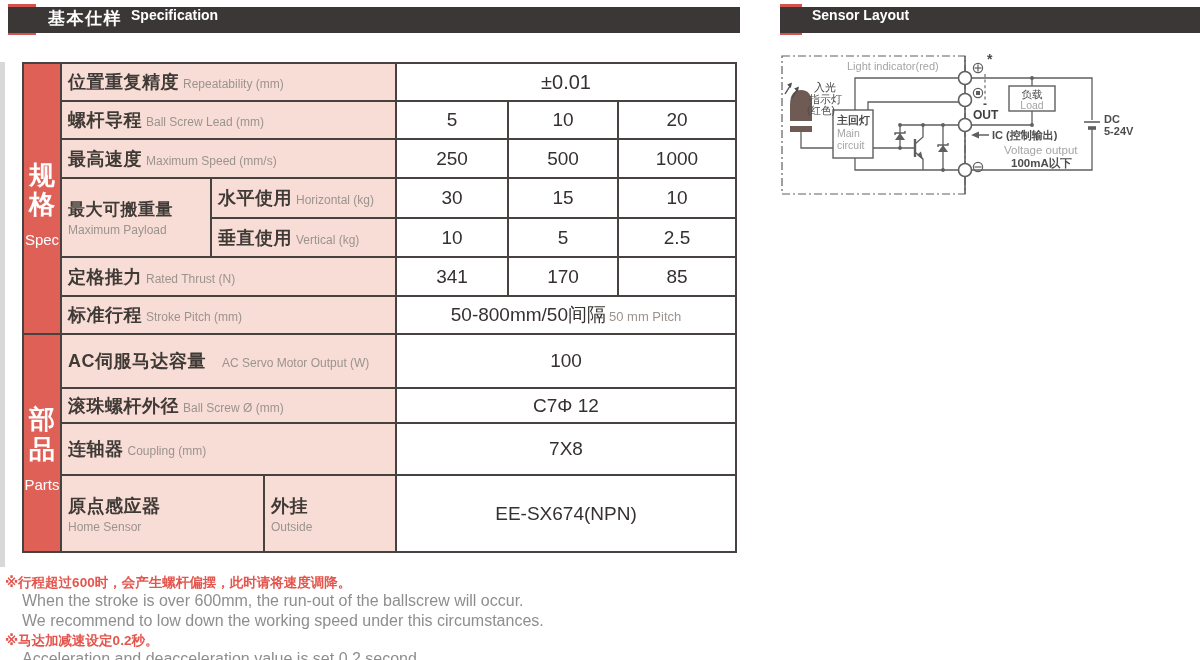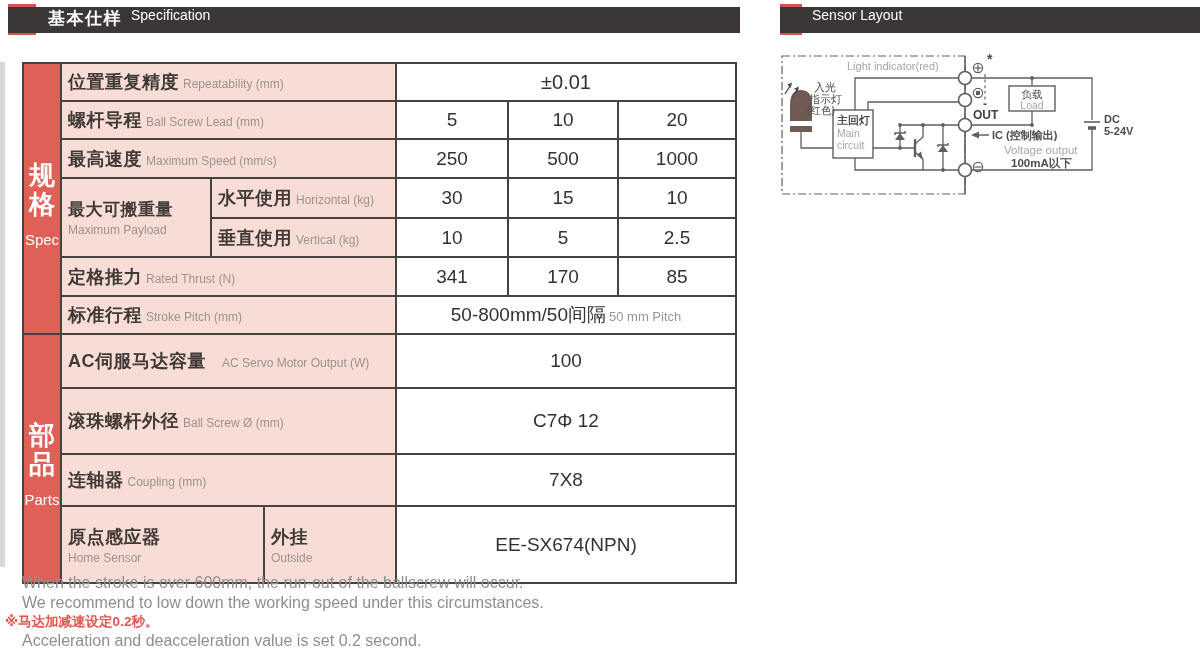--- a/index.html
+++ b/index.html
@@ -13,21 +13,21 @@
 
   
   .hdr { position:absolute; height:26px; background:#3a3736; color:#fff;
          display:flex; align-items:flex-start; }
   .hdr-left  { left:8px;   top:7px; width:732px; padding-left:40px; }
   .hdr-right { left:780px; top:7px; width:420px; padding-left:32px; }
   .hdr-sq { position:absolute; top:4px; height:31px; background:#d4534e; }
   .sq-left  { left:8px;   width:28px; }
   .sq-right { left:780px; width:22px; }
   .hdr .zh { font-size:17px; font-weight:700; letter-spacing:1.5px; margin-right:9px; white-space:nowrap; }
-  .hdr .en { font-size:14px; font-weight:400; white-space:nowrap; }
+  .hdr .en { font-size:14px; font-weight:700; white-space:nowrap; }
 
   
   .edge-strip { position:absolute; left:0; top:62px; width:5px; height:505px; background:#d8d8d8; }
 
   
   table.spec { position:absolute; left:22px; top:62px; border-collapse:collapse; table-layout:fixed; }
   table.spec td { border:2px solid #474240; overflow:hidden; }
   td.side { background:#de6057; color:#fff; text-align:center; vertical-align:middle; }
   td.side .zh { width:30px; margin:12px auto; font-size:26px; font-weight:700;
                 line-height:1.12; word-break:break-all; letter-spacing:0; }
@@ -143,21 +143,21 @@
     <tr style="height:54px">
       <td class="side" rowspan="4">
         <div class="zh">部品</div>
         <div class="en">Parts</div>
       </td>
       <td class="lbl" colspan="3">
         <span class="zh">AC伺服马达容量</span><span class="en" style="margin-left:16px">AC Servo Motor Output (W)</span>
       </td>
       <td class="val" colspan="3">100</td>
     </tr>
-    <tr style="height:66px">
+    <tr style="height:35px">
       <td class="lbl" colspan="3">
         <span class="zh">滚珠螺杆外径</span><span class="en">Ball Screw Ø (mm)</span>
       </td>
       <td class="val" colspan="3">C7Φ 12</td>
     </tr>
     <tr style="height:52px">
       <td class="lbl" colspan="3">
         <span class="zh">连轴器</span><span class="en">Coupling (mm)</span>
       </td>
       <td class="val" colspan="3">7X8</td>
@@ -170,20 +170,21 @@
       <td class="lbl two">
         <span class="zh">外挂</span>
         <span class="en">Outside</span>
       </td>
       <td class="val" colspan="3">EE-SX674(NPN)</td>
     </tr>
   </tbody>
     </table>
 
   <div class="notes">
+    <div class="note-zh">※行程超过600时，会产生螺杆偏摆，此时请将速度调降。</div>
     <div class="note-en">When the stroke is over 600mm, the run-out of the ballscrew will occur.</div>
     <div class="note-en">We recommend to low down the working speed under this circumstances.</div>
     <div class="note-zh">※马达加减速设定0.2秒。</div>
     <div class="note-en">Acceleration and deacceleration value is set 0.2 second.</div>
   </div>
 
   <svg class="diagram" width="425" height="150" viewBox="0 0 425 150">
 
     <rect x="7" y="6" width="183" height="138" fill="none" stroke="#5f5f5f" stroke-width="1.2" stroke-dasharray="8 3 2 3"></rect>
 

